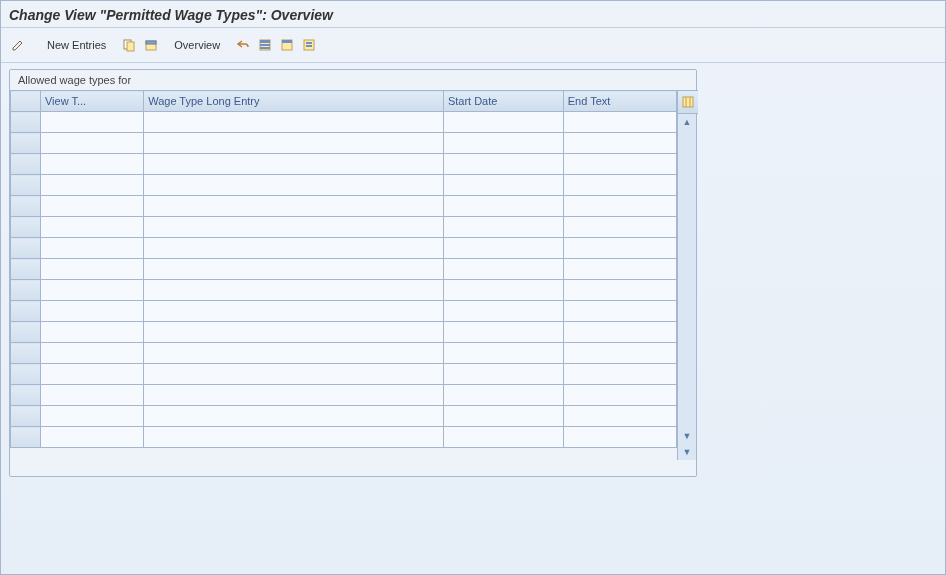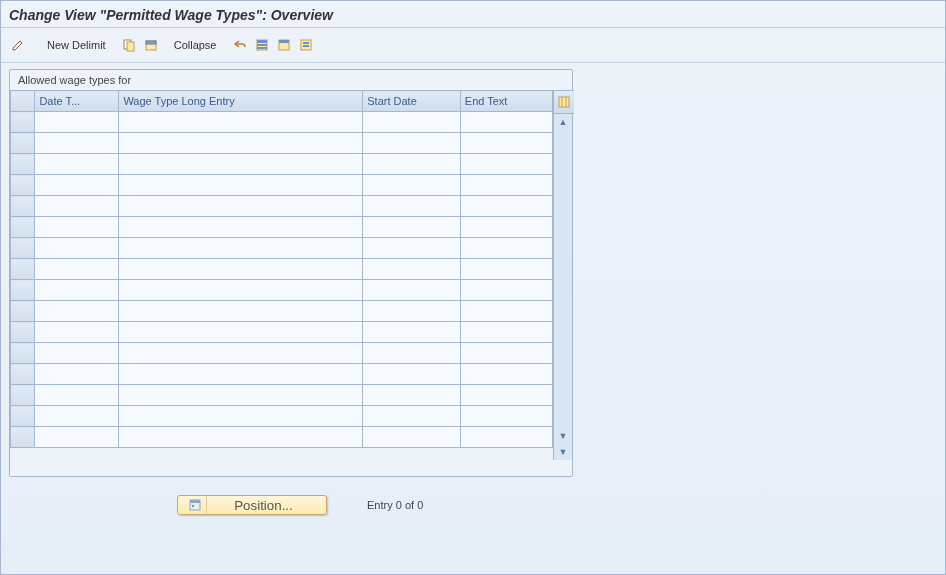--- a/index.html
+++ b/index.html
@@ -3,21 +3,21 @@
 <meta charset="utf-8">
 <style>
   html,body{margin:0;padding:0;font-family:Arial,Helvetica,sans-serif;font-size:11px;color:#333;background:#f0f0f0;}
   .app{width:946px;height:575px;background:linear-gradient(#eef3fa,#e6eef7);border:1px solid #a5b7cf;box-sizing:border-box;position:relative;}
   .titlebar{padding:6px 8px 4px 8px;border-bottom:1px solid #c3d0e2;}
   .titlebar-text{font-weight:bold;font-style:italic;font-size:14px;color:#333;}
   .toolbar{display:flex;align-items:center;gap:0;padding:4px 6px;border-bottom:1px solid #c3d0e2;height:26px;}
   .tbtn{display:flex;align-items:center;justify-content:center;height:20px;padding:0 6px;border:0;background:transparent;border-radius:2px;cursor:pointer;color:#333;font-size:11px;}
   .iconbtn{width:22px;padding:0;}
   .sep-small{width:6px;}
-  .panel{margin:6px 6px 0 8px;width:564px;border:1px solid #a5b7cf;background:#eef3fa;border-radius:2px;position:relative;height:408px;box-sizing:border-box;}
+  .panel{margin:6px 6px 0 8px;width:688px;border:1px solid #a5b7cf;background:#eef3fa;border-radius:2px;position:relative;height:408px;box-sizing:border-box;}
   .panel-title{padding:4px 8px;color:#444;}
   .grid-wrap{display:flex;height:370px;}
   .grid{flex:1;overflow:hidden;}
   .corner-btn{width:20px;height:22px;border:1px solid #a5b7cf;border-top:1px solid #a5b7cf;border-right:0;background:linear-gradient(#e0ebf7,#cfdcec);display:flex;align-items:center;justify-content:center;}
   table{border-collapse:collapse;width:100%;}
   th,td{border:1px solid #a5b7cf;padding:0;height:21px;box-sizing:border-box;}
   th{background:linear-gradient(#e0ebf7,#cfdcec);font-weight:normal;text-align:left;padding:2px 4px;color:#3a5a8a;}
   .rowsel{width:18px;background:linear-gradient(#e1ebf6,#d2dfee);}
   .c-wage{width:62px;}.c-long{width:180px;}.c-start{width:72px;}.c-end{width:68px;}
   td .cell{height:100%;width:100%;border:0;background:#f6f9fd;color:#333;font-size:11px;padding:2px 4px;box-sizing:border-box;}
@@ -41,36 +41,36 @@
 
   <div class="toolbar">
     <button class="tbtn iconbtn" title="Change">
       <svg width="14" height="14" viewBox="0 0 14 14">
           <path d="M2 12 L4 12 L11 5 L9 3 L2 10 Z" fill="none" stroke="#7a6a3a" stroke-width="1"></path>
           <path d="M9 3 L11 5" stroke="#7a6a3a" stroke-width="1"></path>
         </svg>
     </button>
     <span class="sep-small"></span>
     <span class="sep-small"></span>
-    <button class="tbtn">New Delimit</button>
+    <button class="tbtn">New Entries</button>
     <span class="sep-small"></span>
     <button class="tbtn iconbtn">
         <svg width="14" height="14" viewBox="0 0 14 14">
           <rect x="2" y="2" width="7" height="9" fill="#fff" stroke="#9a8a5a"></rect>
           <rect x="5" y="4" width="7" height="9" fill="#ffe9a6" stroke="#c0a050"></rect>
         </svg>
       </button>
     <button class="tbtn iconbtn">
         <svg width="14" height="14" viewBox="0 0 14 14">
           <rect x="2" y="3" width="10" height="9" fill="#ffe9a6" stroke="#c0a050"></rect>
           <rect x="2" y="3" width="10" height="3" fill="#8aa4cc" stroke="#5a7aa3"></rect>
         </svg>
       </button>
     <span class="sep-small"></span>
-    <button class="tbtn">Collapse</button>
+    <button class="tbtn">Overview</button>
     <span class="sep-small"></span>
     <button class="tbtn iconbtn">
         <svg width="14" height="14" viewBox="0 0 14 14">
           <path d="M6 3 L2 6 L6 9 M2 6 H9 A3 3 0 0 1 12 9" fill="none" stroke="#c08030" stroke-width="1.5"></path>
         </svg>
       </button>
     <button class="tbtn iconbtn">
         <svg width="14" height="14" viewBox="0 0 14 14">
           <rect x="2" y="2" width="10" height="10" fill="#ffe9a6" stroke="#c0a050"></rect>
           <rect x="2" y="2" width="10" height="3" fill="#6e90c2"></rect>
@@ -95,21 +95,21 @@
 
 
   <div class="panel">
     <div class="panel-title">Allowed wage types for</div>
     <div class="grid-wrap">
       <div class="grid">
         <table>
           <thead>
             <tr>
               <th class="rowsel"></th>
-              <th class="c-wage">Date T...</th>
+              <th class="c-wage">View T...</th>
               <th class="c-long">Wage Type Long Entry</th>
               <th class="c-start">Start Date</th>
               <th class="c-end">End Text</th>
             </tr>
           </thead>
           <tbody id="tbody">
               <tr>
                 <td class="rowsel"></td>
                 <td class="c-wage"><input class="cell" style=""></td>
                 <td class="c-long"><input class="cell" style=""></td>
@@ -233,26 +233,13 @@
             </svg>
         </div>
         <div class="arrow">▲</div>
         <div class="track"></div>
         <div class="arrow">▼</div>
         <div class="arrow">▼</div>
       </div>
     </div>
   </div>
 
-  <div class="bottombar">
-    <button class="posbtn">
-      <span class="picon">
-        <svg width="14" height="14" viewBox="0 0 14 14">
-            <rect x="2" y="2" width="10" height="10" fill="#e8eef7" stroke="#8fa6c6"></rect>
-            <rect x="2" y="2" width="10" height="3" fill="#8fa6c6"></rect>
-            <rect x="4" y="7" width="2" height="2" fill="#7aa050"></rect>
-          </svg>
-      </span>
-      <span class="plabel">Position...</span>
-    </button>
-    <span class="entry-text">Entry 0 of 0</span>
-  </div>
 </div>
 
 </body></html>

